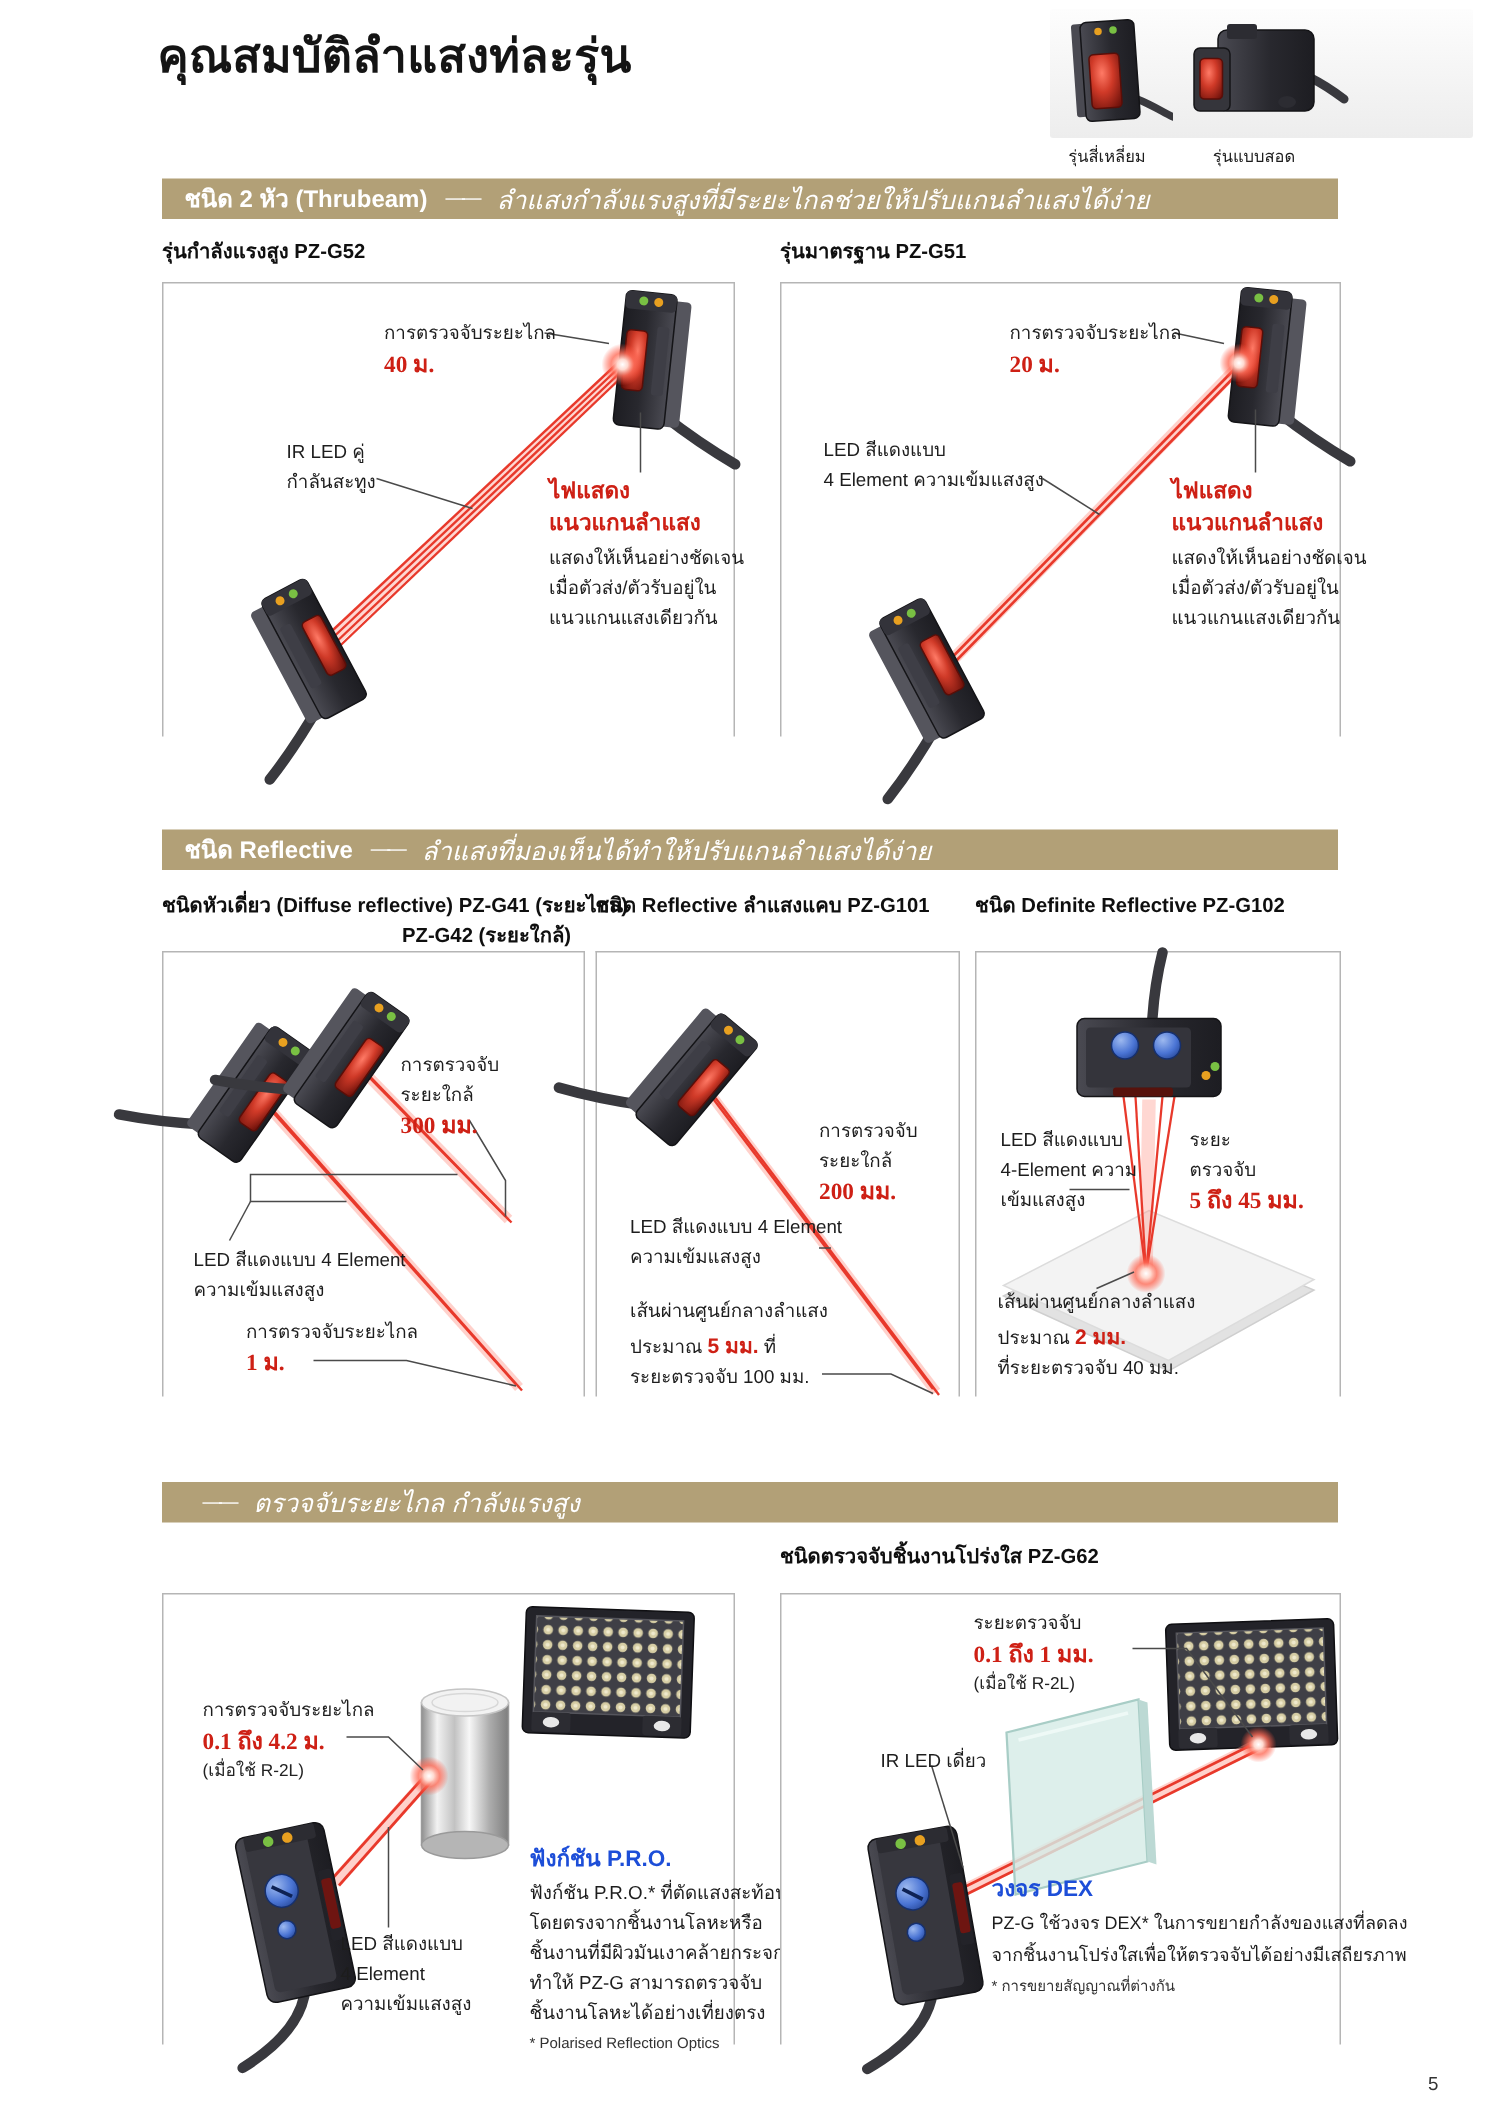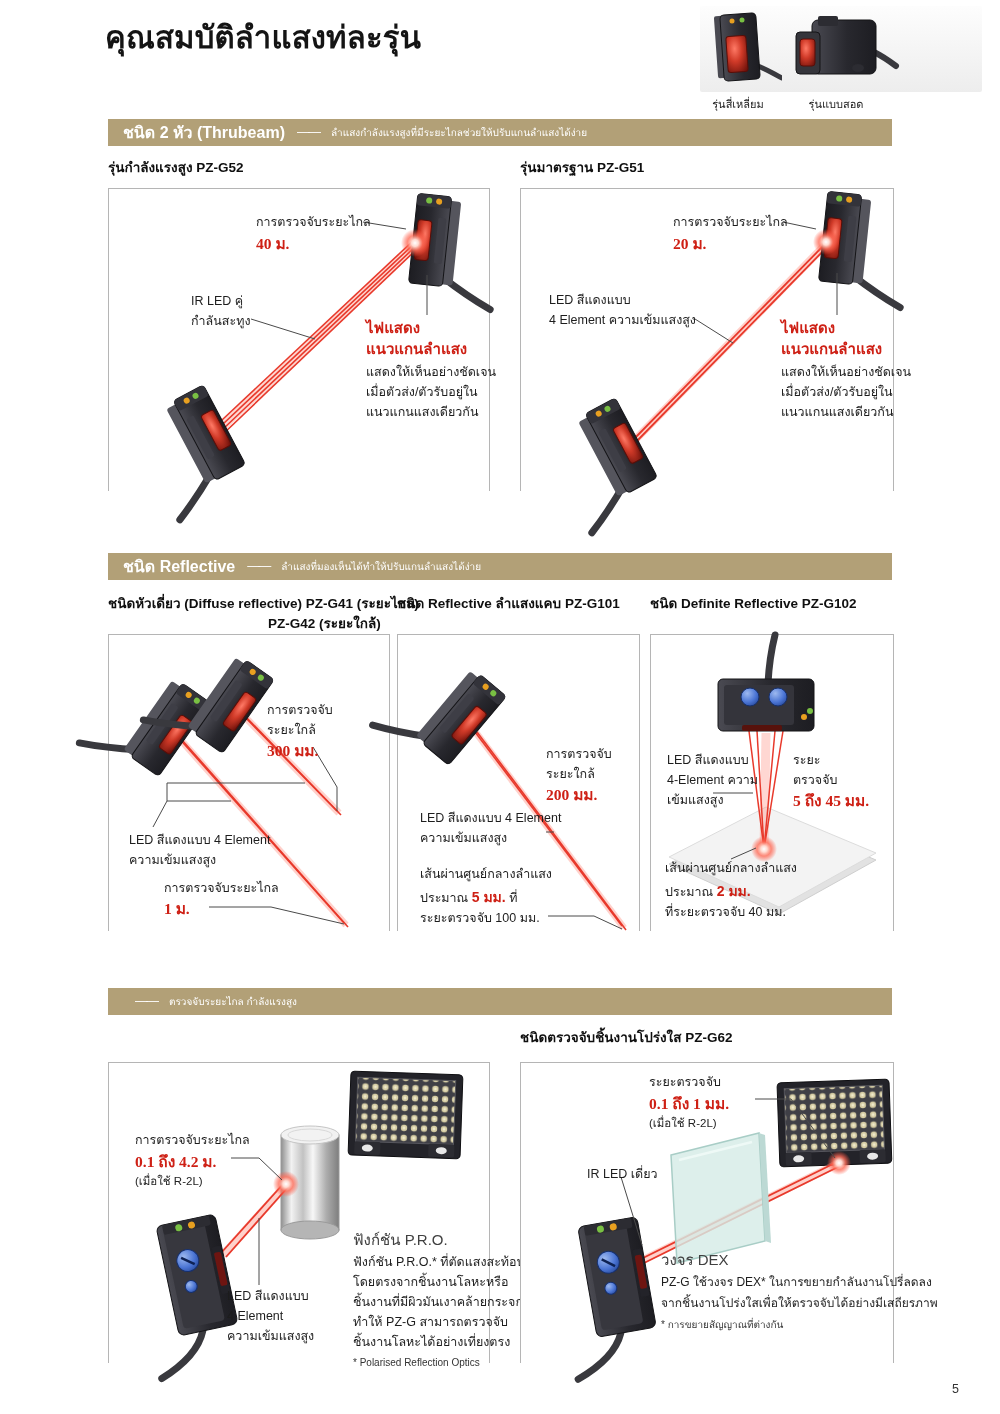--- a/index.html
+++ b/index.html
@@ -6,26 +6,26 @@
   body{font-family:"Liberation Sans","DejaVu Sans",sans-serif;color:#1d1d1d;}
   #page{position:relative;width:1000px;height:1414px;background:#fff;overflow:hidden;}
   .abs{position:absolute;}
   .t{position:absolute;white-space:nowrap;font-size:12.5px;line-height:1.25;color:#1d1d1d;}
   .h{position:absolute;white-space:nowrap;font-weight:700;font-size:13.5px;color:#0f0f0f;}
   .big{font-size:15.5px;font-weight:700;color:#ce2015;font-family:Liberation Serif, serif;}
   .redword{font-weight:700;color:#ce2015;}
   .note{font-size:11.5px;color:#222;}
   .fn{font-size:10px;color:#333;}
   .axis-big{font-size:15px;font-weight:700;color:#ce2015;}
-  .blk-title{font-size:15px;font-weight:400;color:#404040;}
+  .blk-title{font-size:15px;font-weight:700;color:#1d4ed8;}
   .page-title{position:absolute;left:105px;top:12px;font-size:31px;font-weight:700;color:#141414;letter-spacing:.2px;}
   .band{position:absolute;left:108px;width:784px;height:27px;background:#b2a077;color:#fff;display:flex;align-items:center;padding-left:15px;box-sizing:border-box;}
   .band-title{font-weight:700;font-size:16px;white-space:nowrap;}
   .band-sep{margin:0 12px;font-size:13px;letter-spacing:-2px;white-space:nowrap;position:relative;top:-1px;}
-  .band-sub{font-size:10px;white-space:nowrap;}
+  .band-sub{font-size:17px;white-space:nowrap;font-style:italic;}
   .panel{position:absolute;border:1px solid #b5b5b5;border-bottom:none;background:#fff;}
   .panel svg{position:absolute;left:0;top:0;overflow:visible;pointer-events:none;}
   .hero-bg{position:absolute;left:700px;top:6px;width:282px;height:86px;background:linear-gradient(180deg,#fdfdfd 0%,#ededed 100%);border-radius:2px;}
   .caption{position:absolute;top:95px;font-size:11px;color:#1d1d1d;text-align:center;}
   .pagenum{position:absolute;left:952px;top:1382px;font-size:12.5px;color:#333;}
 </style>
 </head>
 <body>
 
 <div id="page">
@@ -351,19 +351,19 @@
       <g stroke="#4a4a4a" stroke-width="1" fill="none">
         <polyline points="234,36 270,36 314,95"></polyline>
         <line x1="100" y1="114" x2="121" y2="182"></line>
       </g>
     </svg>
     <div class="t" style="left:128px;top:12px">ระยะตรวจจับ</div>
     <div class="t big" style="left:128px;top:31px">0.1 ถึง 1 มม.</div>
     <div class="t note" style="left:128px;top:53px">(เมื่อใช้ R-2L)</div>
     <div class="t" style="left:66px;top:104px">IR LED เดี่ยว</div>
     <div class="t blk-title" style="left:140px;top:188px">วงจร DEX</div>
-    <div class="t" style="left:140px;top:212px;font-size:12px">PZ-G ใช้วงจร DEX* ในการขยายกำลันงานโปรี่ลดลง</div>
+    <div class="t" style="left:140px;top:212px;font-size:12px">PZ-G ใช้วงจร DEX* ในการขยายกำลังของแสงที่ลดลง</div>
     <div class="t" style="left:140px;top:233px;font-size:12px">จากชิ้นงานโปร่งใสเพื่อให้ตรวจจับได้อย่างมีเสถียรภาพ</div>
     <div class="t fn" style="left:140px;top:256px">* การขยายสัญญาณที่ต่างกัน</div>
   </div>
 
   <div class="pagenum">5</div>
 </div>
 
 </body></html>

